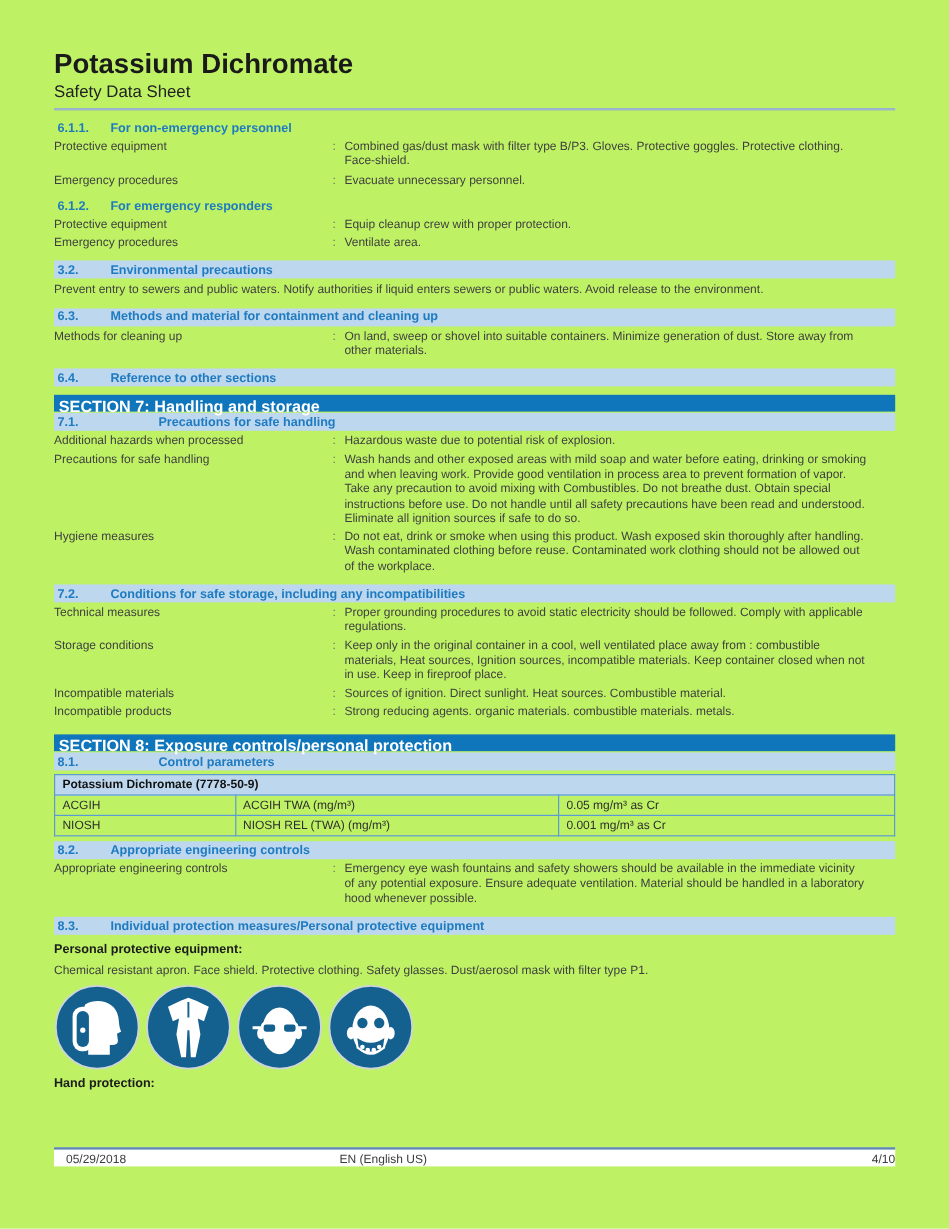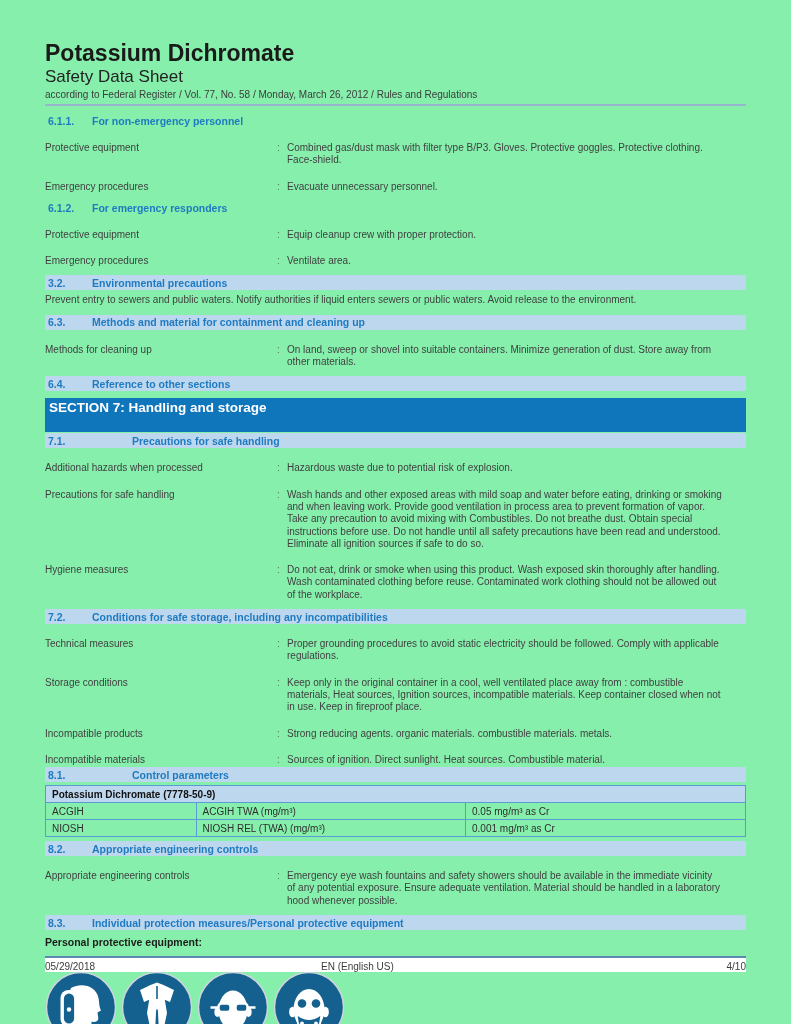--- a/index.html
+++ b/index.html
@@ -7,71 +7,70 @@
     --subheader-bg:#BDD7EE;
     --heading-blue:#1F7BC1;
     --icon-blue:#14618F;
     --table-border:#5B9BD5;
     --rule:#9AB3CF;
     --text:#3F3F3F;
   }
   *{margin:0;padding:0;box-sizing:border-box;}
   html,body{background:#fff;}
   .page{
-    width:791px;height:1024px;position:relative;background:#86efac;overflow:hidden;
+    width:791px;height:1024px;position:relative;background:#bef264;overflow:hidden;
     font-family:"Liberation Sans", sans-serif;color:var(--text);
   }
   .content{padding:40px 45px 0 45px;}
   .doc-title{font-size:23px;line-height:26px;font-weight:bold;color:#1A1A1A;}
-  .doc-subtitle{font-size:17px;line-height:21px;color:#222;}
+  .doc-subtitle{font-size:14px;line-height:21px;color:#222;}
   .doc-note{font-size:10px;line-height:12px;margin-top:2px;color:#3c3c3c;}
   .head-rule{border:none;border-top:2px solid var(--rule);margin-top:3px;}
 
   .h-blue{display:flex;margin-top:9px;font-size:10.5px;font-weight:bold;color:var(--heading-blue);line-height:13px;}
   .h-blue .num{width:47px;flex:none;padding-left:3px;}
   .sub-banner{display:flex;align-items:center;margin-top:8px;height:15px;background:var(--subheader-bg);
     font-size:10.5px;font-weight:bold;color:var(--heading-blue);}
   .sub-banner .num{width:47px;flex:none;padding-left:3px;}
   .sub-banner.tight{margin-top:1px;gap:40px;}
   .sub-banner.mt-xl{margin-top:4px;}
-  .sec-banner{margin-top:7px;height:34px;line-height:19px;background:var(--banner-blue);
+  .sec-banner{margin-top:7px;height:14px;line-height:19px;background:var(--banner-blue);
     color:#fff;font-size:13.5px;font-weight:bold;padding-left:4px;}
   .sec-banner.mt-lg{margin-top:12px;}
 
-  .kv{display:flex;margin-top:14px;font-size:10px;line-height:12.3px;}
+  .kv{display:flex;margin-top:3px;font-size:10px;line-height:12.3px;}
   .kv-label{width:232px;flex:none;}
   .kv-colon{width:10px;flex:none;color:#6a6a6a;}
   .kv-colon::before{content:":";}
   .kv-value{flex:1;max-width:436px;}
   .para{margin-top:4px;font-size:10px;line-height:12.3px;}
   .bold-line{margin-top:6px;font-size:10.5px;line-height:12.5px;font-weight:bold;color:#1c1c1c;}
 
   table.limits{margin-top:3px;width:100%;border-collapse:collapse;border:1px solid var(--table-border);}
   table.limits td{border:1px solid var(--table-border);font-size:10px;padding:2.5px 6px;height:17px;color:#2e2e2e;}
   table.limits td.tab-head{background:var(--subheader-bg);font-weight:bold;color:#111;}
 
   .ppe-row{display:flex;gap:4px;margin-top:4px;}
   .ppe-icon{width:72px;height:72px;display:block;}
   .ppe-icon .bg{fill:var(--icon-blue);stroke:#cdd5dc;stroke-width:1.5;}
   .ppe-icon .fg{fill:#fff;}
 
   .footer{position:absolute;left:45px;right:45px;top:956px;background:#fff;
     border-top:2px solid #5E88B0;padding-top:3px;display:flex;font-size:10px;color:#3c3c3c;}
-  .footer .f-date{width:276px;flex:none;}
+  .footer .f-date{width:238px;flex:none;padding-left:10px;}
   .footer .f-page{margin-left:auto;}
 </style>
 </head>
 <body>
 
 <div class="page">
   <div class="content">
 
     <h1 class="doc-title">Potassium Dichromate</h1>
     <div class="doc-subtitle">Safety Data Sheet</div>
-    <div class="doc-note">according to Federal Register / Vol. 77, No. 58 / Monday, March 26, 2012 / Rules and Regulations</div>
     <hr class="head-rule">
 
     <div class="h-blue">
       <span class="num">6.1.1.</span>
       <span>For non-emergency personnel</span>
     </div>
     <div class="kv">
       <div class="kv-label">Protective equipment</div>
       <div class="kv-colon"></div>
       <div class="kv-value">Combined gas/dust mask with filter type B/P3. Gloves. Protective goggles. Protective clothing. Face-shield.</div>
@@ -147,30 +146,31 @@
       <div class="kv-label">Technical measures</div>
       <div class="kv-colon"></div>
       <div class="kv-value">Proper grounding procedures to avoid static electricity should be followed. Comply with applicable regulations.</div>
     </div>
     <div class="kv">
       <div class="kv-label">Storage conditions</div>
       <div class="kv-colon"></div>
       <div class="kv-value">Keep only in the original container in a cool, well ventilated place away from : combustible materials, Heat sources, Ignition sources, incompatible materials. Keep container closed when not in use. Keep in fireproof place.</div>
     </div>
     <div class="kv">
+      <div class="kv-label">Incompatible materials</div>
+      <div class="kv-colon"></div>
+      <div class="kv-value">Sources of ignition. Direct sunlight. Heat sources. Combustible material.</div>
+    </div>
+    <div class="kv">
       <div class="kv-label">Incompatible products</div>
       <div class="kv-colon"></div>
       <div class="kv-value">Strong reducing agents. organic materials. combustible materials. metals.</div>
     </div>
-    <div class="kv">
-      <div class="kv-label">Incompatible materials</div>
-      <div class="kv-colon"></div>
-      <div class="kv-value">Sources of ignition. Direct sunlight. Heat sources. Combustible material.</div>
-    </div>
-
+
+    <div class="sec-banner mt-lg">SECTION 8: Exposure controls/personal protection</div>
     <div class="sub-banner tight">
       <span class="num">8.1.</span>
       <span>Control parameters</span>
     </div>
 
     <table class="limits">
       <colgroup>
           <col style="width:21.5%">
           <col style="width:38.5%">
           <col style="width:40%">

